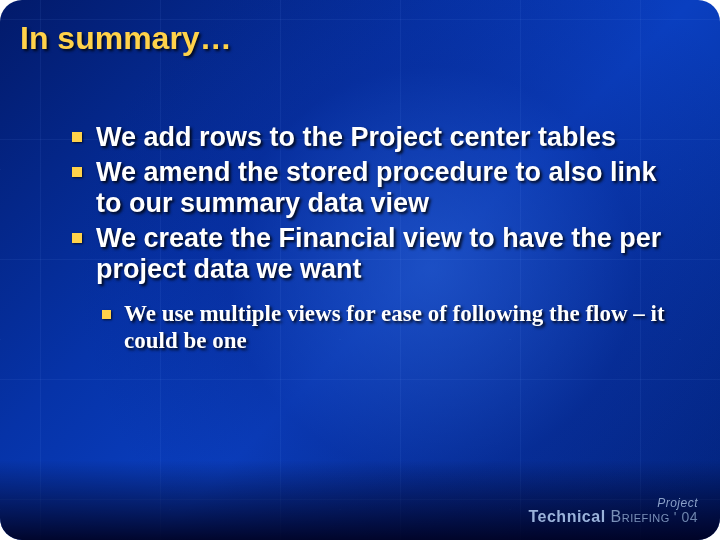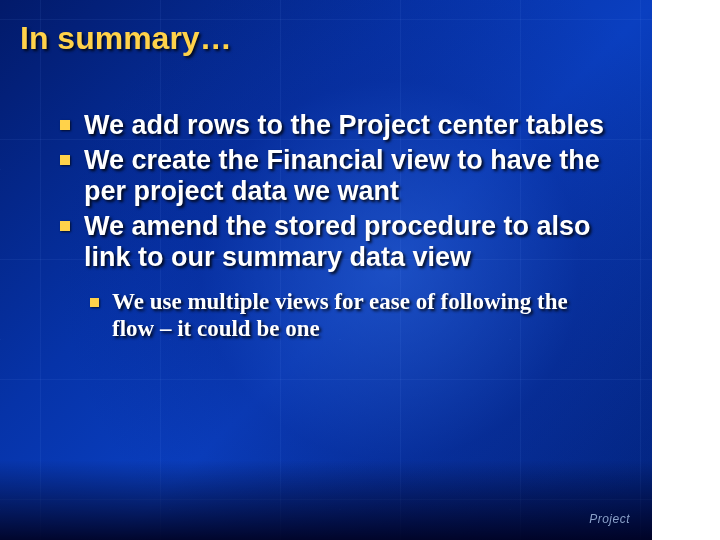--- a/index.html
+++ b/index.html
@@ -5,26 +5,27 @@
   html, body {
     margin: 0;
     padding: 0;
     width: 720px;
     height: 540px;
     overflow: hidden;
     font-family: Arial, Helvetica, sans-serif;
   }
   .slide {
     position: relative;
-    width: 652px;
+    width: 720px;
     height: 540px;
     background:
       radial-gradient(circle at 60% 50%, rgba(40,90,200,0.6) 0%, rgba(10,30,120,0.2) 40%, rgba(0,0,0,0) 70%),
       linear-gradient(135deg, #021a6a 0%, #0633a8 35%, #0a3fc0 55%, #02227a 100%);
     overflow: hidden;
+    border-radius: 22px;
   }
   
   .slide::before {
     content: "";
     position: absolute;
     inset: 0;
     background-image:
       linear-gradient(0deg,  rgba(120,170,255,0.08) 1px, transparent 1px),
       linear-gradient(90deg, rgba(120,170,255,0.08) 1px, transparent 1px),
       linear-gradient(45deg, rgba(120,170,255,0.05) 1px, transparent 1px),
@@ -50,21 +51,21 @@
     font-weight: bold;
     color: #ffd24a;
     text-shadow: 2px 2px 3px rgba(0,0,0,0.8);
   }
 
   ul.main {
     position: absolute;
     top: 110px;
     left: 60px;
     right: 40px;
-    margin: 0;
+    margin: 12px;
     padding: 0;
     list-style: none;
   }
   ul.main > li {
     position: relative;
     padding-left: 24px;
     color: #ffffff;
     font-size: 27px;
     line-height: 1.15;
     font-weight: bold;
@@ -144,28 +145,32 @@
 </style>
 </head>
 <body>
 
 <div class="slide">
 
   <div class="title">In summary…</div>
 
   <ul class="main">
     <li>We add rows to the Project center tables</li>
+    <li>We amend the stored procedure to also link to our summary data view</li>
     <li>We create the Financial view to have the per project data we want</li>
-    <li>We amend the stored procedure to also link to our summary data view</li>
     <li style="padding-left:0; margin-top:0;font-family:Liberation Serif, serif;">
 
       <style>ul.main > li:nth-child(4)::before{display:none;}</style>
       <ul class="sub">
         <li>We use multiple views for ease of following the flow – it could be one</li>
       </ul>
     </li>
   </ul>
 
   <div class="footer">
     <div class="proj">Project</div>
+    <div class="line2">
+      <span class="tech">Technical</span>
+      <span class="brief">Briefing</span><span class="year">' 04</span>
+    </div>
   </div>
 
 </div>
 
 </body></html>

